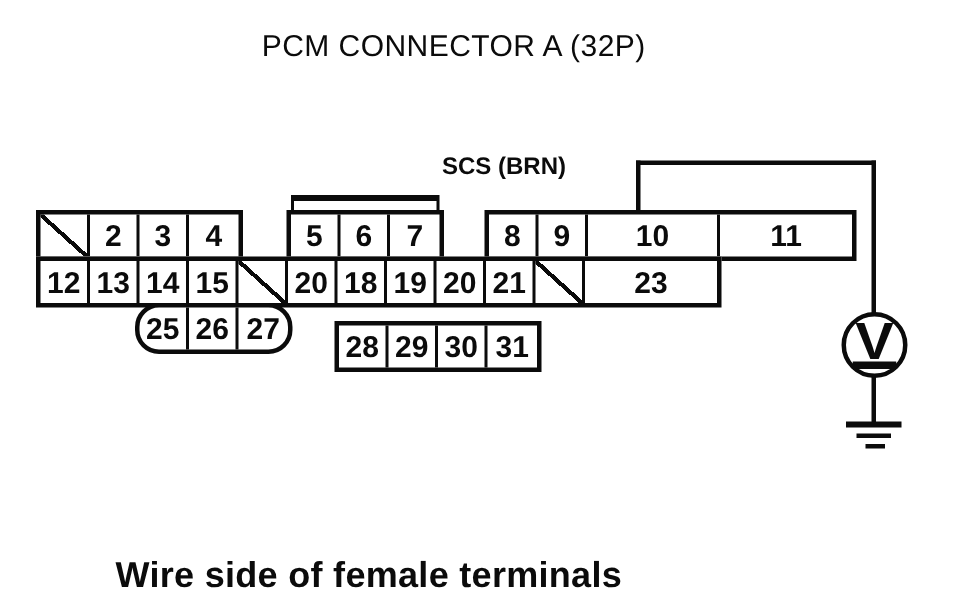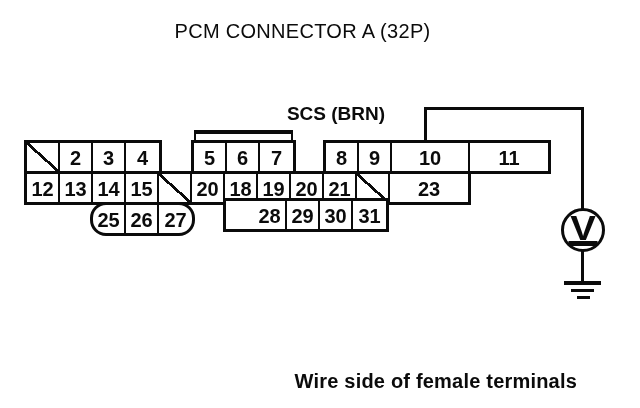--- a/index.html
+++ b/index.html
@@ -6,38 +6,38 @@
   .canvas {
     position:relative; width:640px; height:408px; background:#ffffff;
     font-family:"Liberation Sans", sans-serif; color:#0b0b0b; overflow:hidden;
   }
   .title {
     position:absolute; left:100px; top:20px; width:405px; text-align:center;
     font-size:20px; font-weight:400; letter-spacing:0.3px; white-space:nowrap;
   }
   .wire-label {
     position:absolute; left:276px; top:103px; width:120px; text-align:center;
-    font-size:19px; font-weight:700; white-space:nowrap;
+    font-size:16px; font-weight:700; white-space:nowrap;
   }
   .caption {
-    position:absolute; left:77px; top:370px; width:500px; text-align:right;
-    font-size:20px; font-weight:700; letter-spacing:0.2px; white-space:nowrap;
+    position:absolute; left:77px; top:370px; width:500px; text-align:left;
+    font-size:24px; font-weight:700; letter-spacing:0.2px; white-space:nowrap;
   }
   .wire { position:absolute; background:#0b0b0b; }
   .blk {
     position:absolute; display:flex; height:34px; box-sizing:border-box;
     border:3px solid #0b0b0b; background:#fff;
   }
   .cell {
     width:33px; box-sizing:border-box; border-right:2px solid #0b0b0b;
     display:flex; align-items:center; justify-content:center;
     font-size:20px; font-weight:700; line-height:1; padding-top:1px;
   }
   .cell:last-child { border-right:none; }
-  .cell.wide { width:78px; }
+  .cell.wide { width:88px; }
   .cell.slash {
     background-image:linear-gradient(to top right,
       transparent calc(50% - 1.4px),
       #0b0b0b calc(50% - 1.4px), #0b0b0b calc(50% + 1.4px),
       transparent calc(50% + 1.4px));
   }
   .key-tab {
     position:absolute; left:194px; top:130px; width:99px; height:12px;
     box-sizing:border-box; background:#fff;
     border:2px solid #0b0b0b; border-top-width:4px;
@@ -92,21 +92,21 @@
     <div class="cell">21</div>
     <div class="cell slash"></div>
     <div class="cell wide">23</div>
   </div>
 
   <div class="blk" style="left:90px; top:202px;border-radius:16px;">
     <div class="cell">25</div>
     <div class="cell">26</div>
     <div class="cell">27</div>
   </div>
-  <div class="blk" style="left:223px; top:198px;padding-left:28px;">
+  <div class="blk" style="left:223px; top:214px;">
     <div class="cell">28</div>
     <div class="cell">29</div>
     <div class="cell">30</div>
     <div class="cell">31</div>
   </div>
 
   <svg class="meter" width="48" height="48" viewBox="0 0 48 48">
     <circle cx="24" cy="24" r="20.5" fill="#ffffff" stroke="#0b0b0b" stroke-width="3"></circle>
     <text transform="translate(24,33.5) scale(1.6,1.45)" text-anchor="middle" font-family="Liberation Sans, sans-serif" font-weight="700" font-size="24" fill="#0b0b0b">V</text>
     <rect x="9.5" y="35" width="29" height="5" fill="#0b0b0b"></rect>

